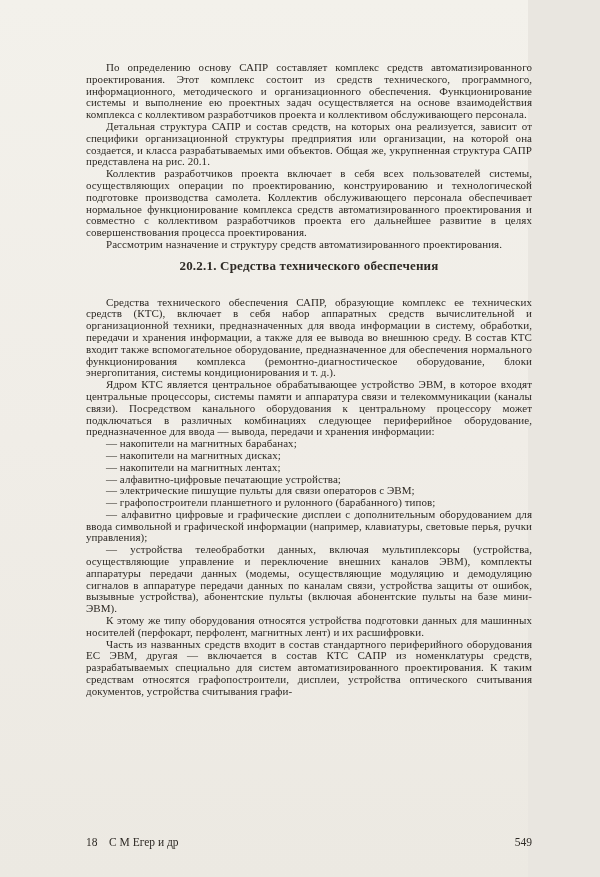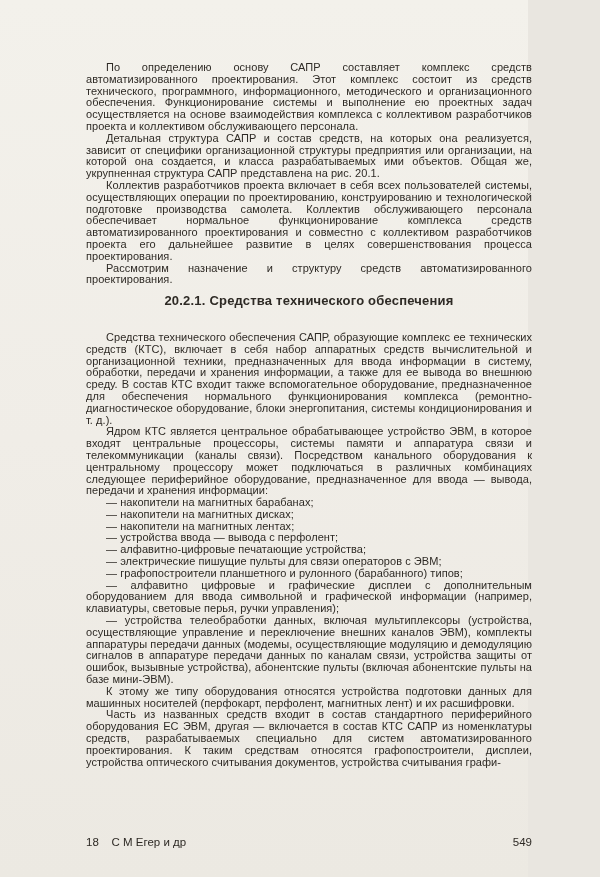--- a/index.html
+++ b/index.html
@@ -11,21 +11,21 @@
     height: 877px;
     background: #e9e6e0;
     overflow: hidden;
   }
   .scan {
     position: relative;
     width: 528px;
     height: 877px;
     background: linear-gradient(180deg, #f3f1eb 0%, #f0ede7 50%, #ece9e2 100%);
     color: #2e2a25;
-    font-family: Liberation Sans, sans-serif;
+    font-family: Liberation Serif, serif;
   }
   .column {
     position: absolute;
     left: 86px;
     top: 62px;
     width: 446px;
     font-size: 11px;
     line-height: 11.8px;
     text-align: justify;
     letter-spacing: 0.05px;
@@ -66,21 +66,20 @@
     <p class="para">Рассмотрим назначение и структуру средств автоматизированного проектирования.</p>
 
     <h2 class="heading">20.2.1. Средства технического обеспечения</h2>
 
     <p class="para">Средства технического обеспечения САПР, образующие комплекс ее технических средств (КТС), включает в себя набор аппаратных средств вычислительной и организационной техники, предназначенных для ввода информации в систему, обработки, передачи и хранения информации, а также для ее вывода во внешнюю среду. В состав КТС входит также вспомогательное оборудование, предназначенное для обеспечения нормального функционирования комплекса (ремонтно-диагностическое оборудование, блоки энергопитания, системы кондиционирования и т. д.).</p>
     <p class="para">Ядром КТС является центральное обрабатывающее устройство ЭВМ, в которое входят центральные процессоры, системы памяти и аппаратура связи и телекоммуникации (каналы связи). Посредством канального оборудования к центральному процессору может подключаться в различных комбинациях следующее периферийное оборудование, предназначенное для ввода — вывода, передачи и хранения информации:</p>
 
     <p class="para">— накопители на магнитных барабанах;</p>
     <p class="para">— накопители на магнитных дисках;</p>
     <p class="para">— накопители на магнитных лентах;</p>
-    <p class="para">— устройства ввода — вывода с перфолент;</p>
     <p class="para">— алфавитно-цифровые печатающие устройства;</p>
     <p class="para">— электрические пишущие пульты для связи операторов с ЭВМ;</p>
     <p class="para">— графопостроители планшетного и рулонного (барабанного) типов;</p>
     <p class="para">— алфавитно цифровые и графические дисплеи с дополнительным оборудованием для ввода символьной и графической информации (например, клавиатуры, световые перья, ручки управления);</p>
     <p class="para">— устройства телеобработки данных, включая мультиплексоры (устройства, осуществляющие управление и переключение внешних каналов ЭВМ), комплекты аппаратуры передачи данных (модемы, осуществляющие модуляцию и демодуляцию сигналов в аппаратуре передачи данных по каналам связи, устройства защиты от ошибок, вызывные устройства), абонентские пульты (включая абонентские пульты на базе мини-ЭВМ).</p>
 
     <p class="para">К этому же типу оборудования относятся устройства подготовки данных для машинных носителей (перфокарт, перфолент, магнитных лент) и их расшифровки.</p>
     <p class="para">Часть из названных средств входит в состав стандартного периферийного оборудования ЕС ЭВМ, другая — включается в состав КТС САПР из номенклатуры средств, разрабатываемых специально для систем автоматизированного проектирования. К таким средствам относятся графопостроители, дисплеи, устройства оптического считывания документов, устройства считывания графи-</p>
   </div>
 

